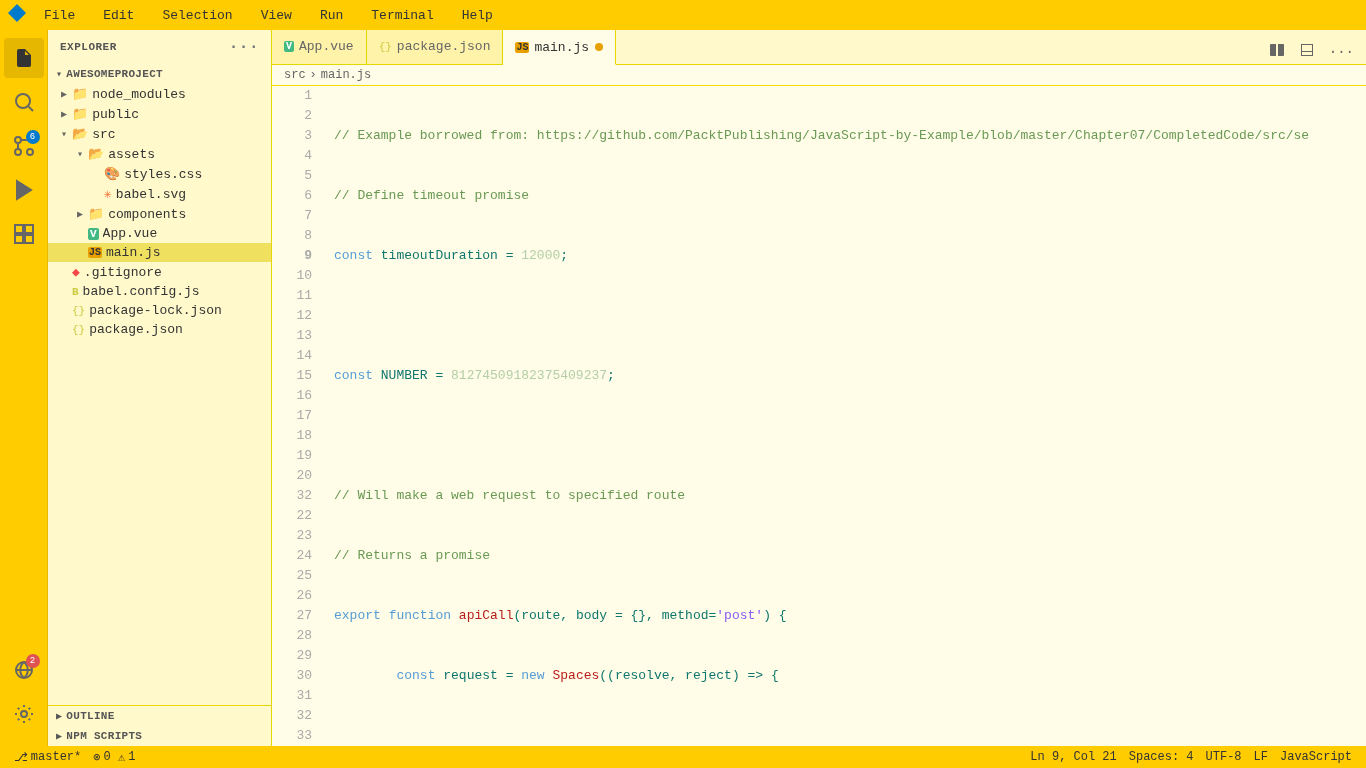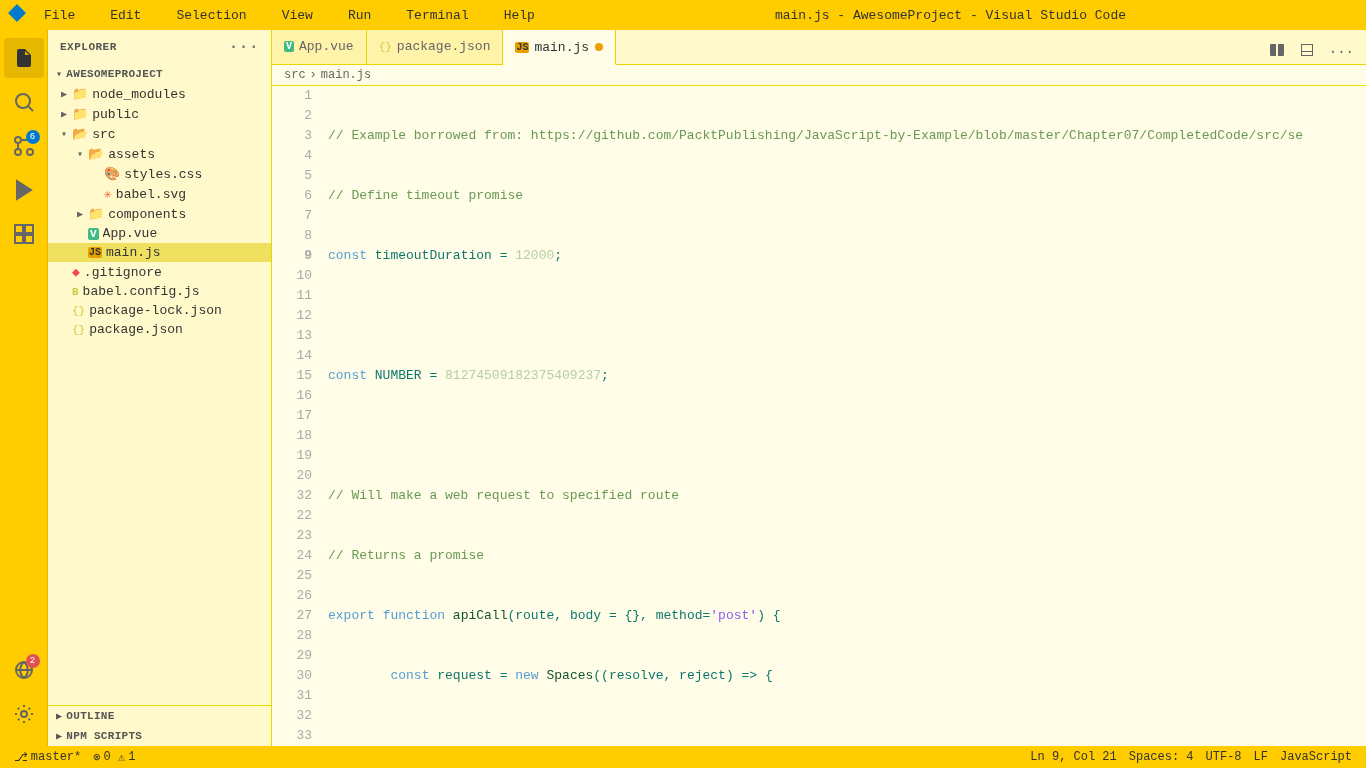--- a/index.html
+++ b/index.html
@@ -24,21 +24,21 @@
       flex-shrink: 0;
     }
     #titlebar .logo {
       color: #007acc;
       font-size: 16px;
       margin-right: 8px;
       font-weight: bold;
     }
     #titlebar .menu-items {
       display: flex;
-      gap: 19px;
+      gap: 12px;
     }
     #titlebar .menu-item {
       padding: 2px 8px;
       font-size: 13px;
       color: #333;
       cursor: pointer;
       border-radius: 3px;
     }
     #titlebar .window-title {
       flex: 1;
@@ -289,28 +289,29 @@
       padding-left: 8px;
       background: #fffde7;
       white-space: pre;
       font-size: 13px;
       line-height: 20px;
     }
     .code-line {
       height: 20px;
       display: flex;
       align-items: center;
+      margin-left: 6px;
     }
 
     
     .c-comment { color: #6a9955; }
     .c-keyword { color: #569cd6; }
     .c-string { color: #8b5cf6; }
     .c-number { color: #b5cea8; }
-    .c-function { color: #14532d; }
+    .c-function { color: #b91c1c; }
     .c-plain { color: #0f766e; }
 
     
     #status-bar {
       background: #ffcc00;
       height: 22px;
       display: flex;
       align-items: center;
       padding: 0 8px;
       font-size: 12px;
@@ -350,21 +351,20 @@
   </div>
   <div class="menu-items">
     <span class="menu-item">File</span>
     <span class="menu-item">Edit</span>
     <span class="menu-item">Selection</span>
     <span class="menu-item">View</span>
     <span class="menu-item">Run</span>
     <span class="menu-item">Terminal</span>
     <span class="menu-item">Help</span>
   </div>
-  <div class="window-title">main.js - AwesomeProject - Visual Studio Code</div>
 </div>
 
 <div id="main-layout">
 
   <div id="activity-bar">
     <div class="activity-icon active" title="Explorer">
       <svg width="24" height="24" viewBox="0 0 24 24" fill="currentColor" style="color:#333;">
         <path d="M13 3H7a2 2 0 00-2 2v14a2 2 0 002 2h10a2 2 0 002-2V9l-6-6zm0 2l4 4h-4V5z"></path>
       </svg>
     </div>

